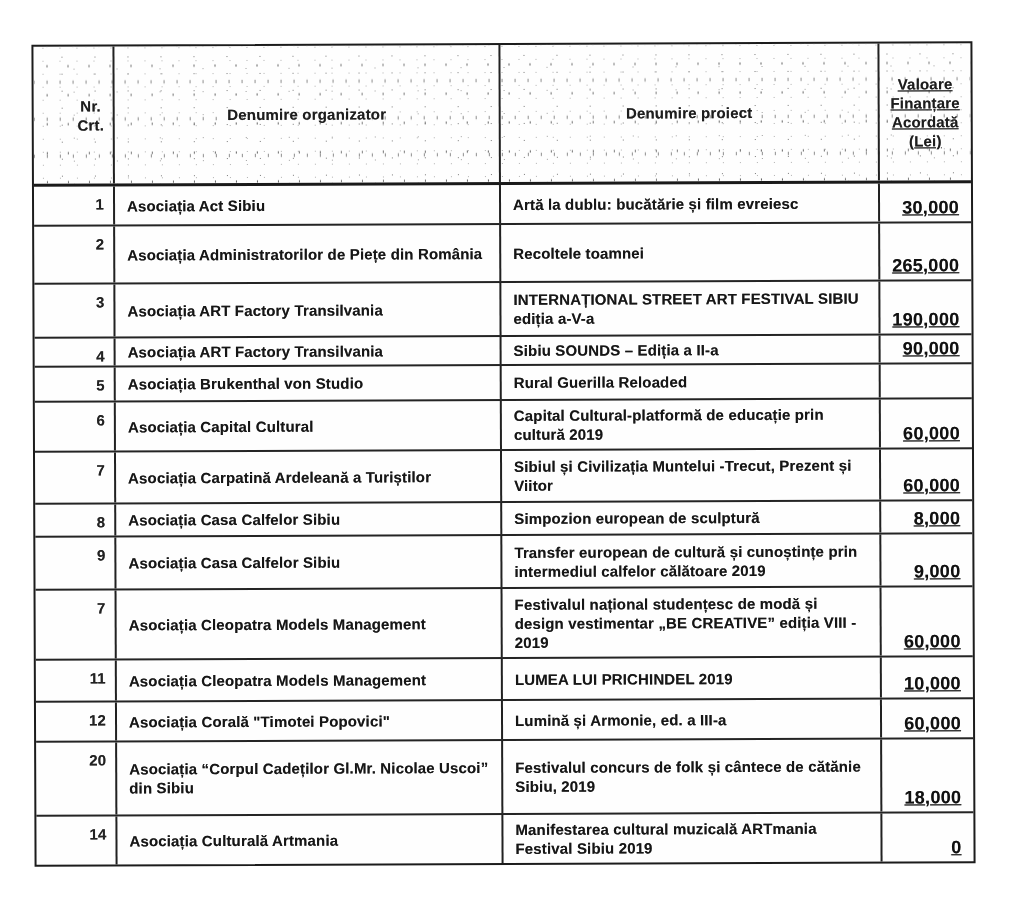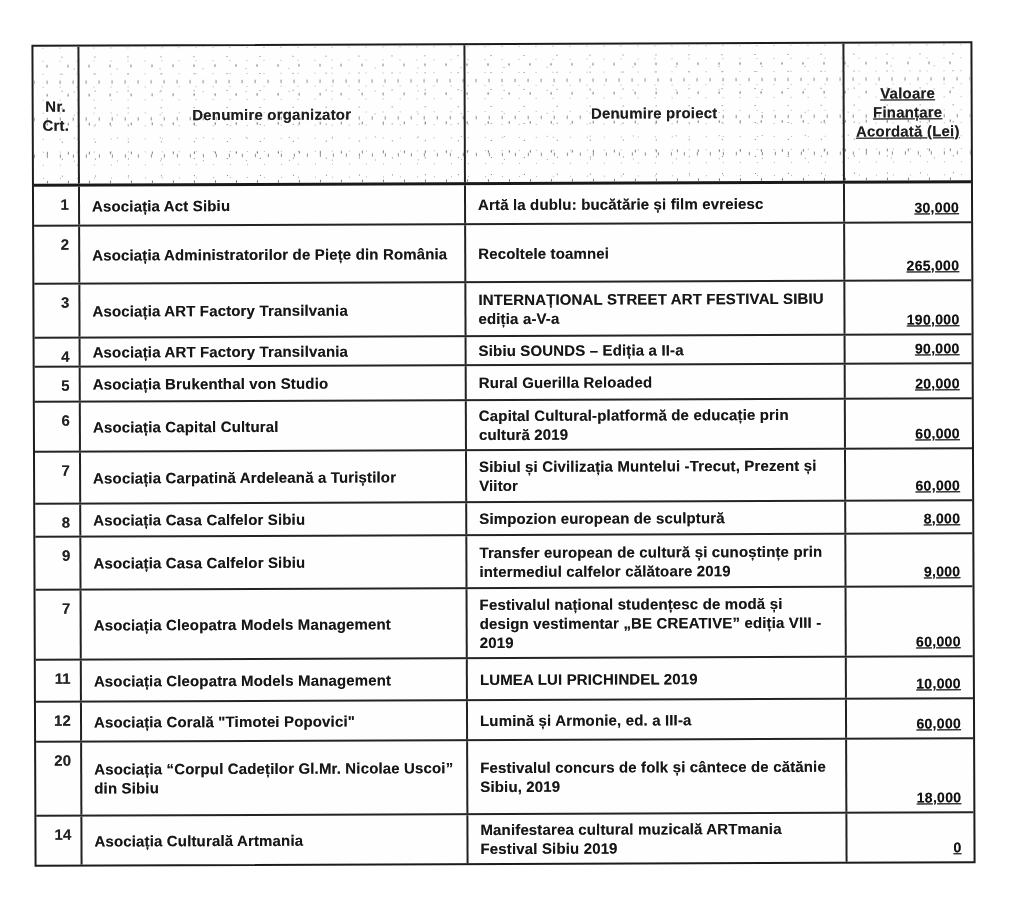--- a/index.html
+++ b/index.html
@@ -46,21 +46,21 @@
 
   .tr { display: flex; width: 100%; border-bottom: 2px solid #242424; }
   .tr:last-child { border-bottom: none; }
 
   .header-row { height: 140px; border-bottom: 3px solid #1a1a1a; }
 
   .td, .th {
     border-right: 2px solid #212121;
     overflow: hidden;
   }
-  .c-nr  { width: 46px;  flex: none; }
+  .c-nr  { width: 46px;  flex: none; margin-left: 35px; }
   .c-org { width: 386px; flex: none; }
   .c-proj{ width: 379px; flex: none; }
   .c-val { flex: 1; border-right: none; text-decoration: underline; }
 
   .th {
     display: flex;
     align-items: center;
     justify-content: center;
     text-align: center;
     font-weight: 700;
@@ -82,21 +82,21 @@
   }
   .td.c-org, .td.c-proj {
     align-items: center;
     padding: 3px 10px 3px 12px;
     text-align: left;
   }
   .td.c-val {
     align-items: flex-end;
     justify-content: flex-end;
     padding: 0 12px 4px 4px;
-    font-size: 14px;
+    font-size: 18px;
     letter-spacing: 0.3px;
     color: #111;
   }
 
   
   .scan-table, .scan-table * { text-shadow: 0 0 0.45px rgba(20,20,20,0.55); }
 </style>
 </head>
 <body>
 
@@ -138,21 +138,20 @@
       <div class="td c-nr">4</div>
       <div class="td c-org">Asociația ART Factory Transilvania</div>
       <div class="td c-proj">Sibiu SOUNDS – Ediția a II-a</div>
       <div class="td c-val">90,000</div>
     </div>
 
     <div class="tr" style="height:35px">
       <div class="td c-nr">5</div>
       <div class="td c-org">Asociația Brukenthal von Studio</div>
       <div class="td c-proj">Rural Guerilla Reloaded</div>
-      <div class="td c-val">20,000</div>
     </div>
 
     <div class="tr" style="height:50px">
       <div class="td c-nr">6</div>
       <div class="td c-org">Asociația Capital Cultural</div>
       <div class="td c-proj">Capital Cultural-platformă de educație prin cultură 2019</div>
       <div class="td c-val">60,000</div>
     </div>
 
     <div class="tr" style="height:52px">

